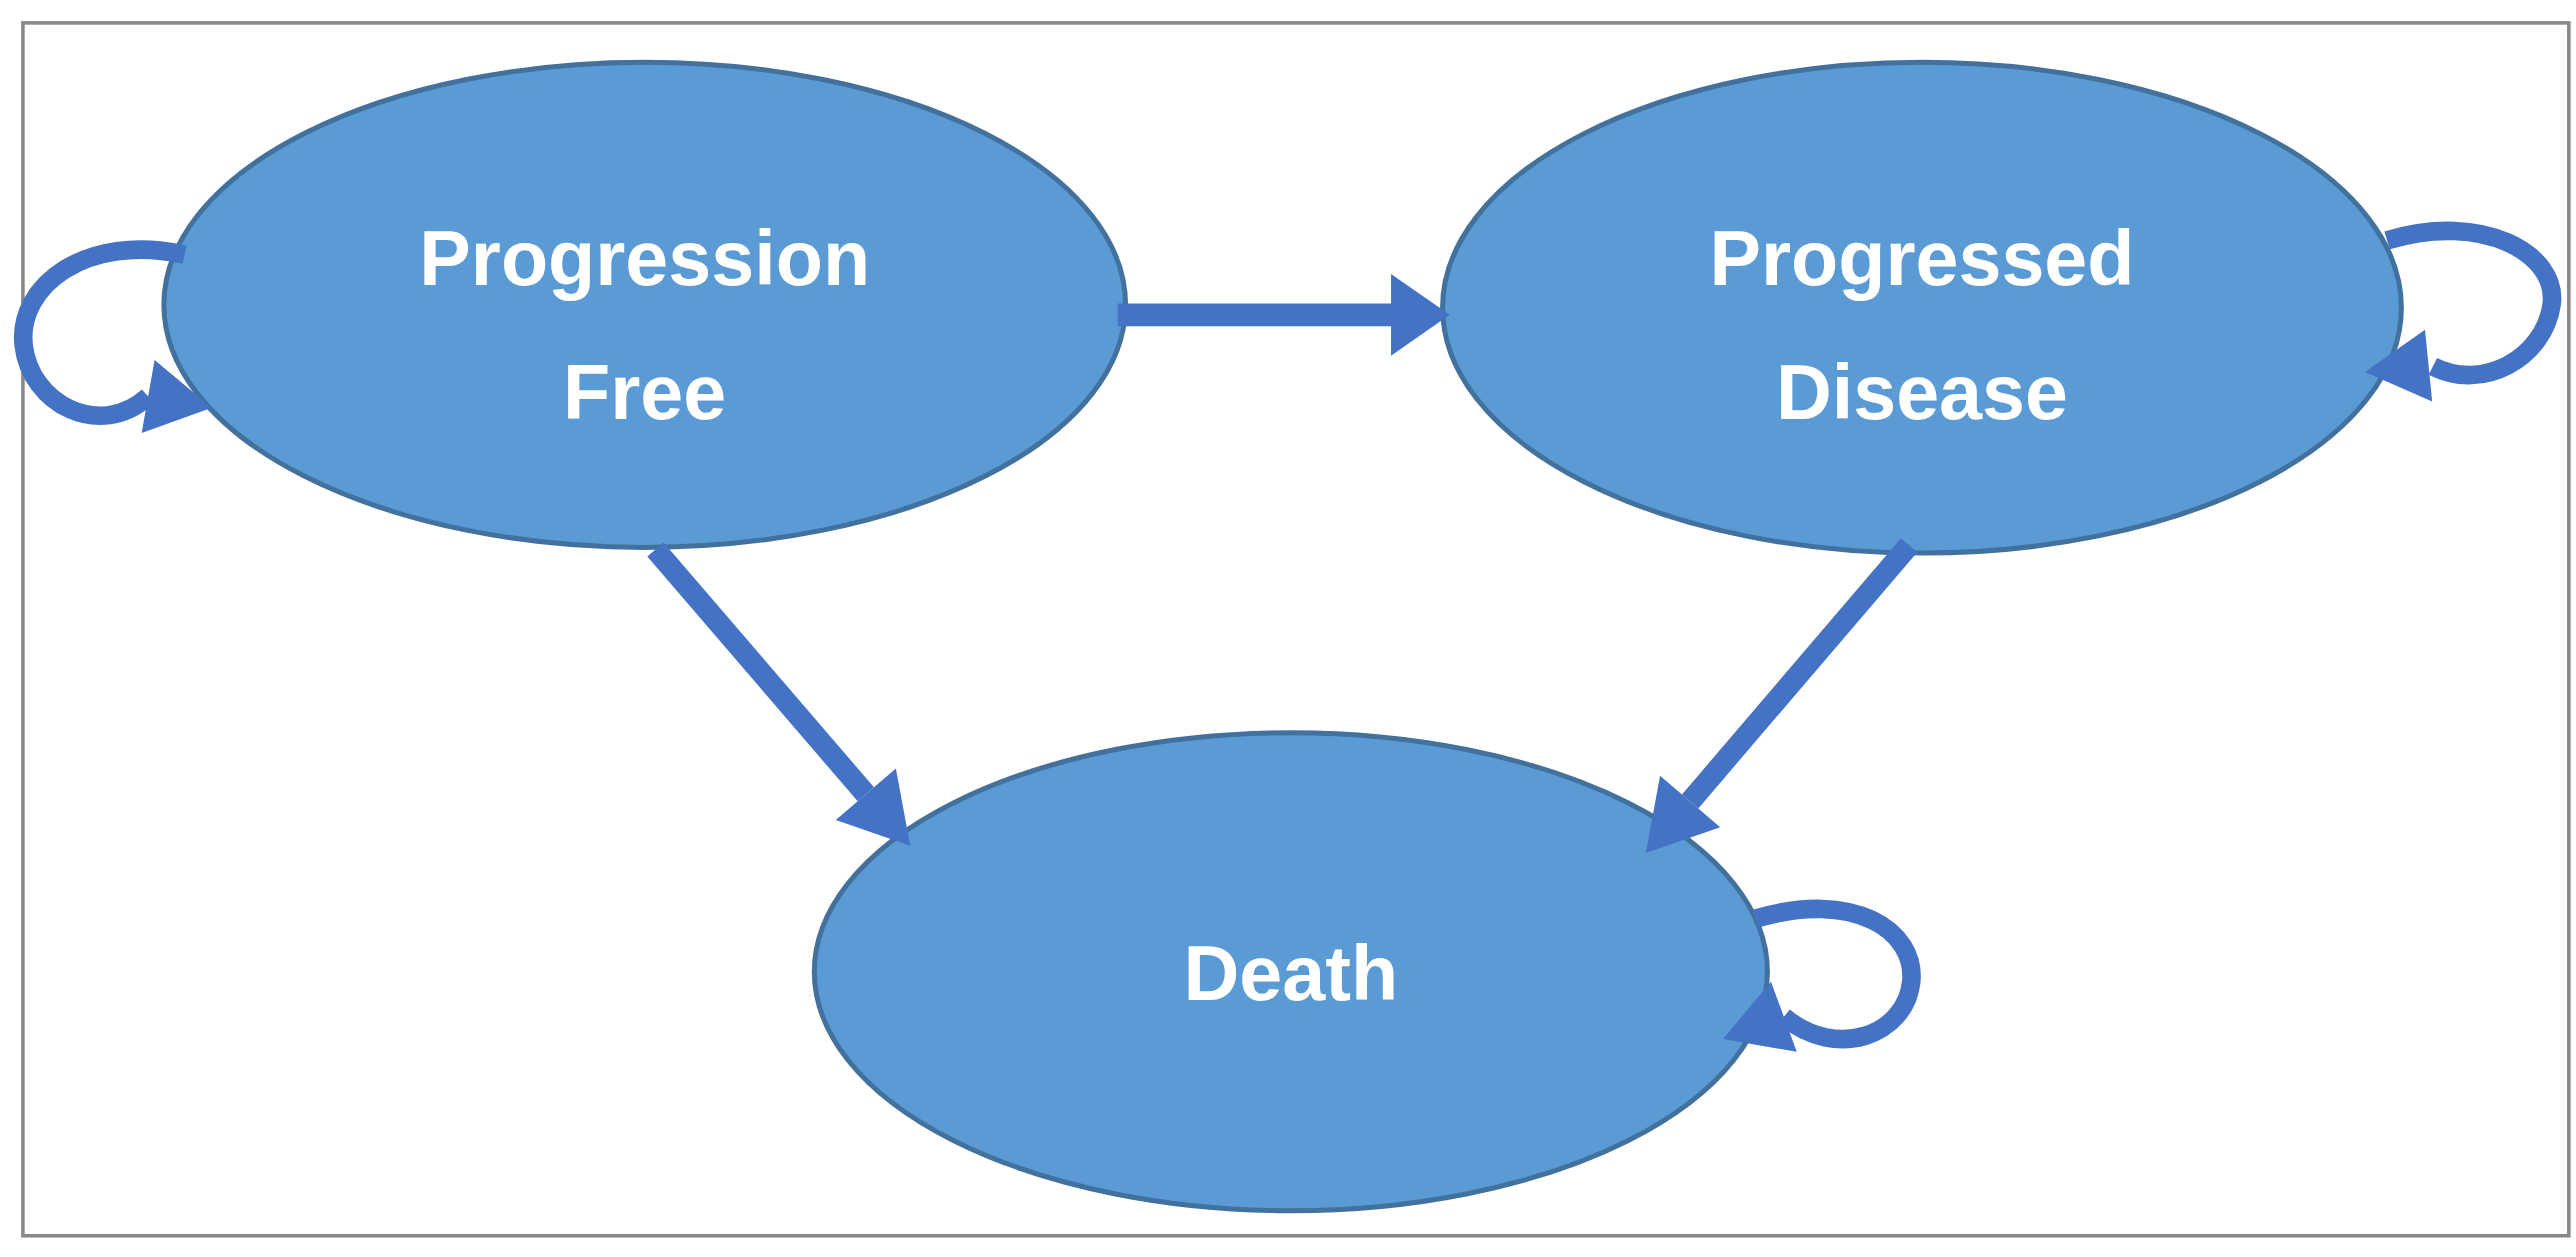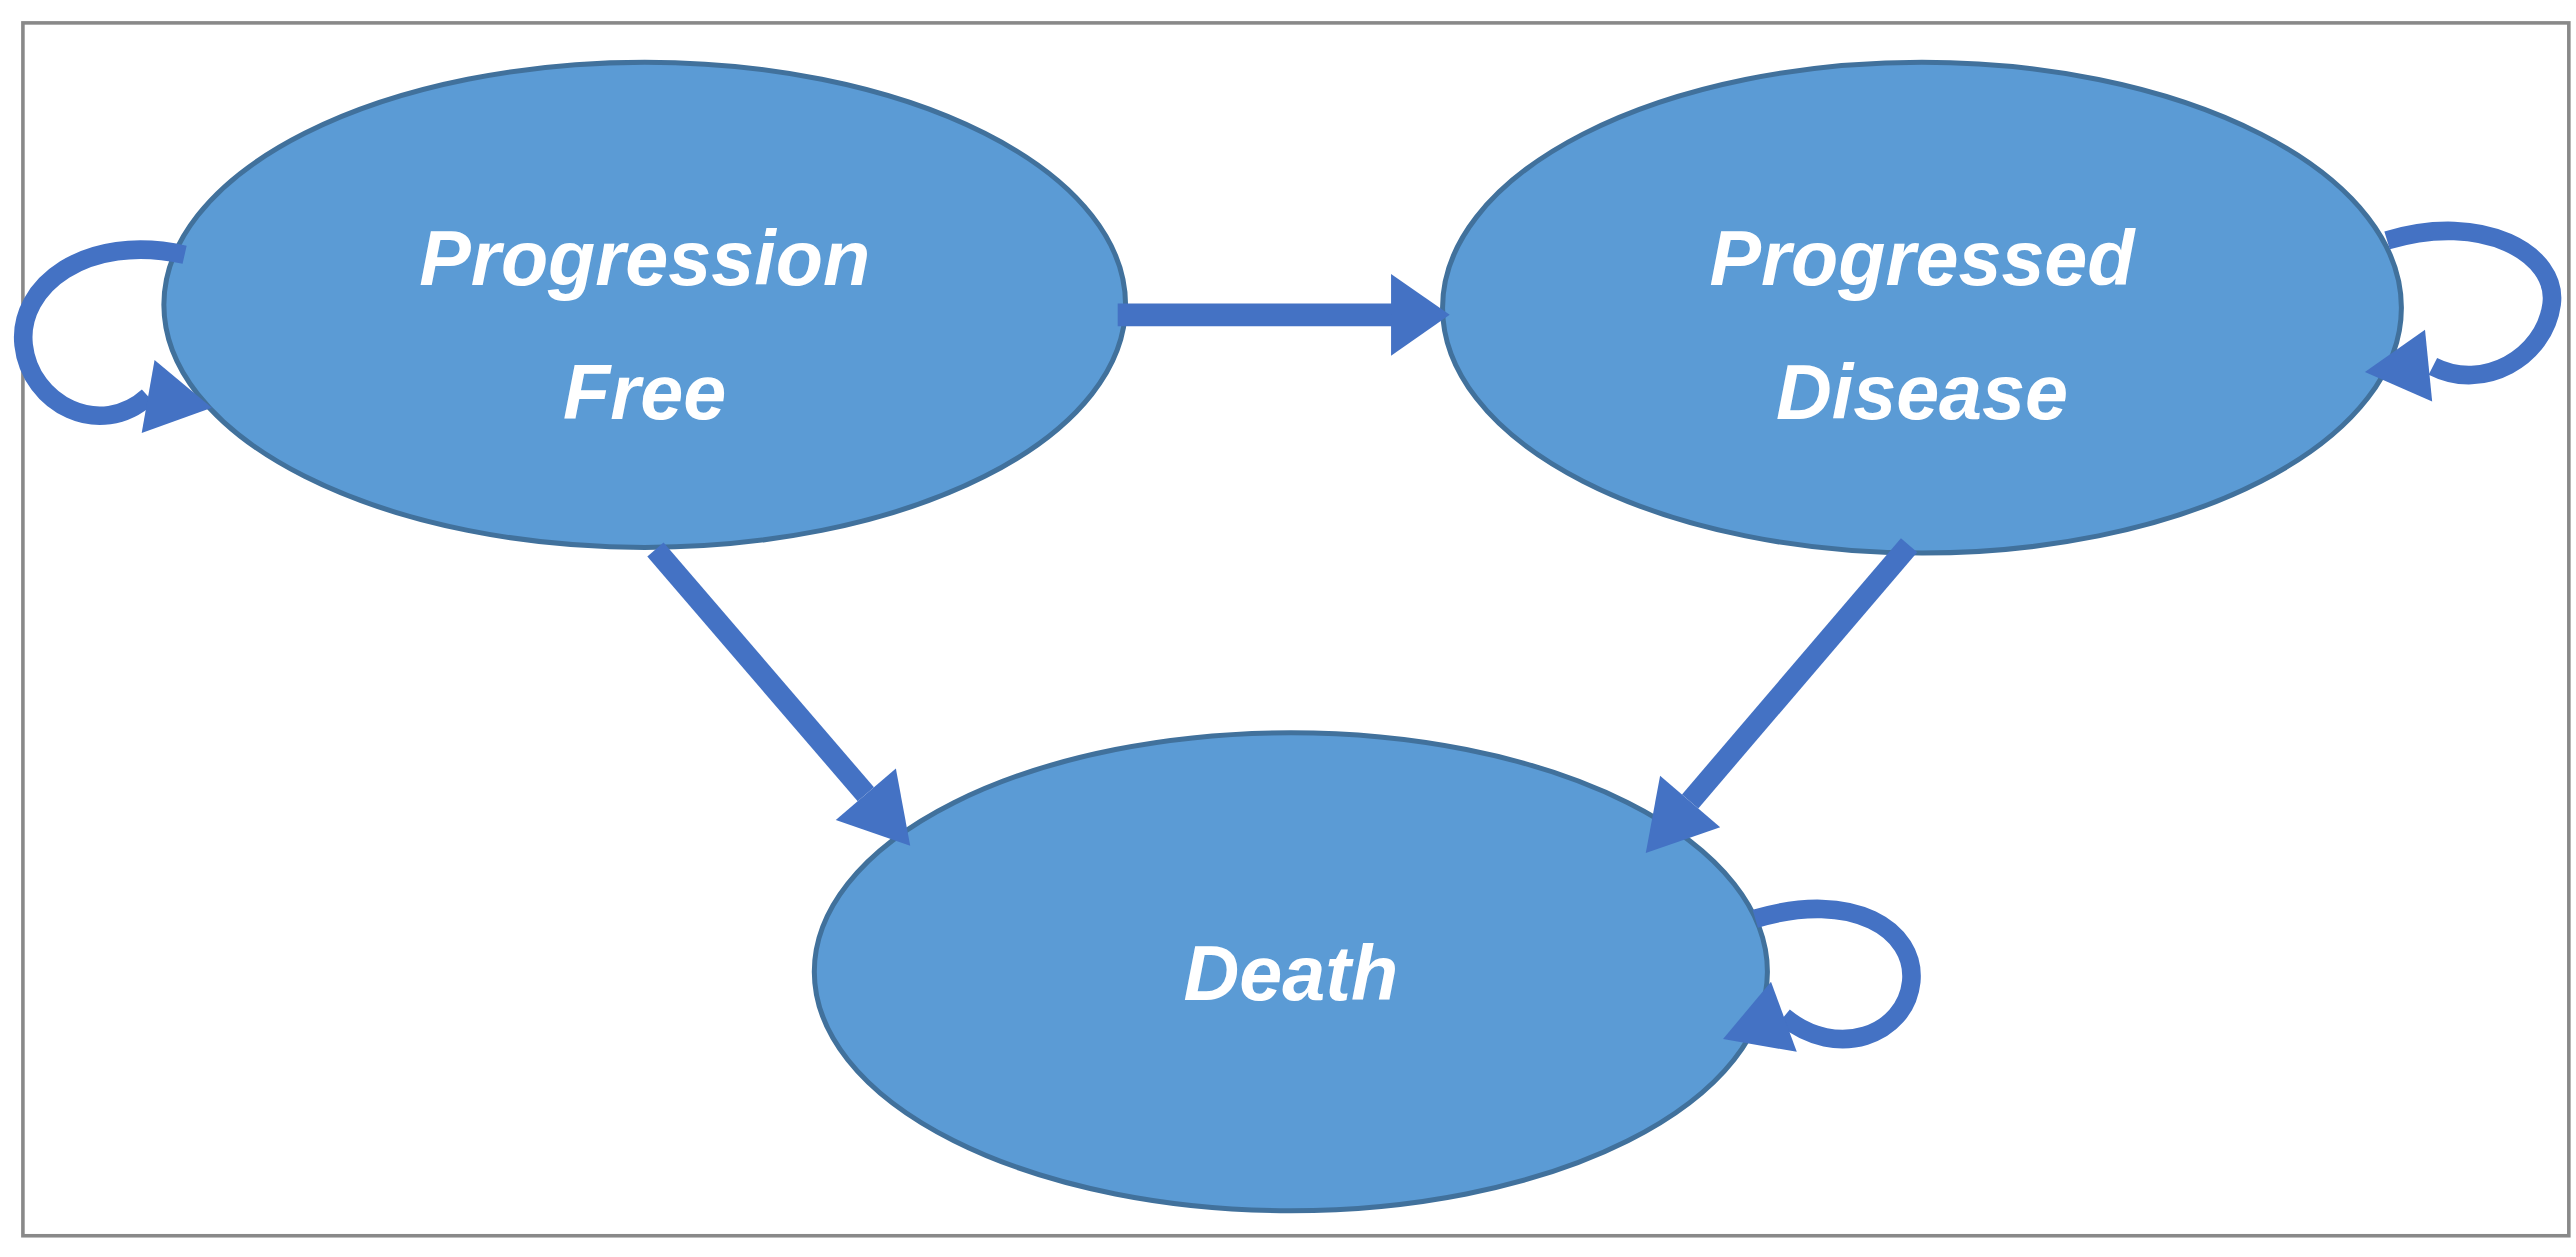--- a/index.html
+++ b/index.html
@@ -2,21 +2,20 @@
 <html style="font-size:11.4px"><head>
 <meta charset="utf-8">
 <style>
   html, body {
     margin: 0;
     padding: 0;
     background: #ffffff;
   }
   .diagram-wrap {
     width: 100%;
-    font-style: italic;
   }
   svg {
     display: block;
     width: 100%;
     height: auto;
     background: #ffffff;
   }
   .node-label {
     font-family: "Liberation Sans", "DejaVu Sans", sans-serif;
     font-weight: bold;

